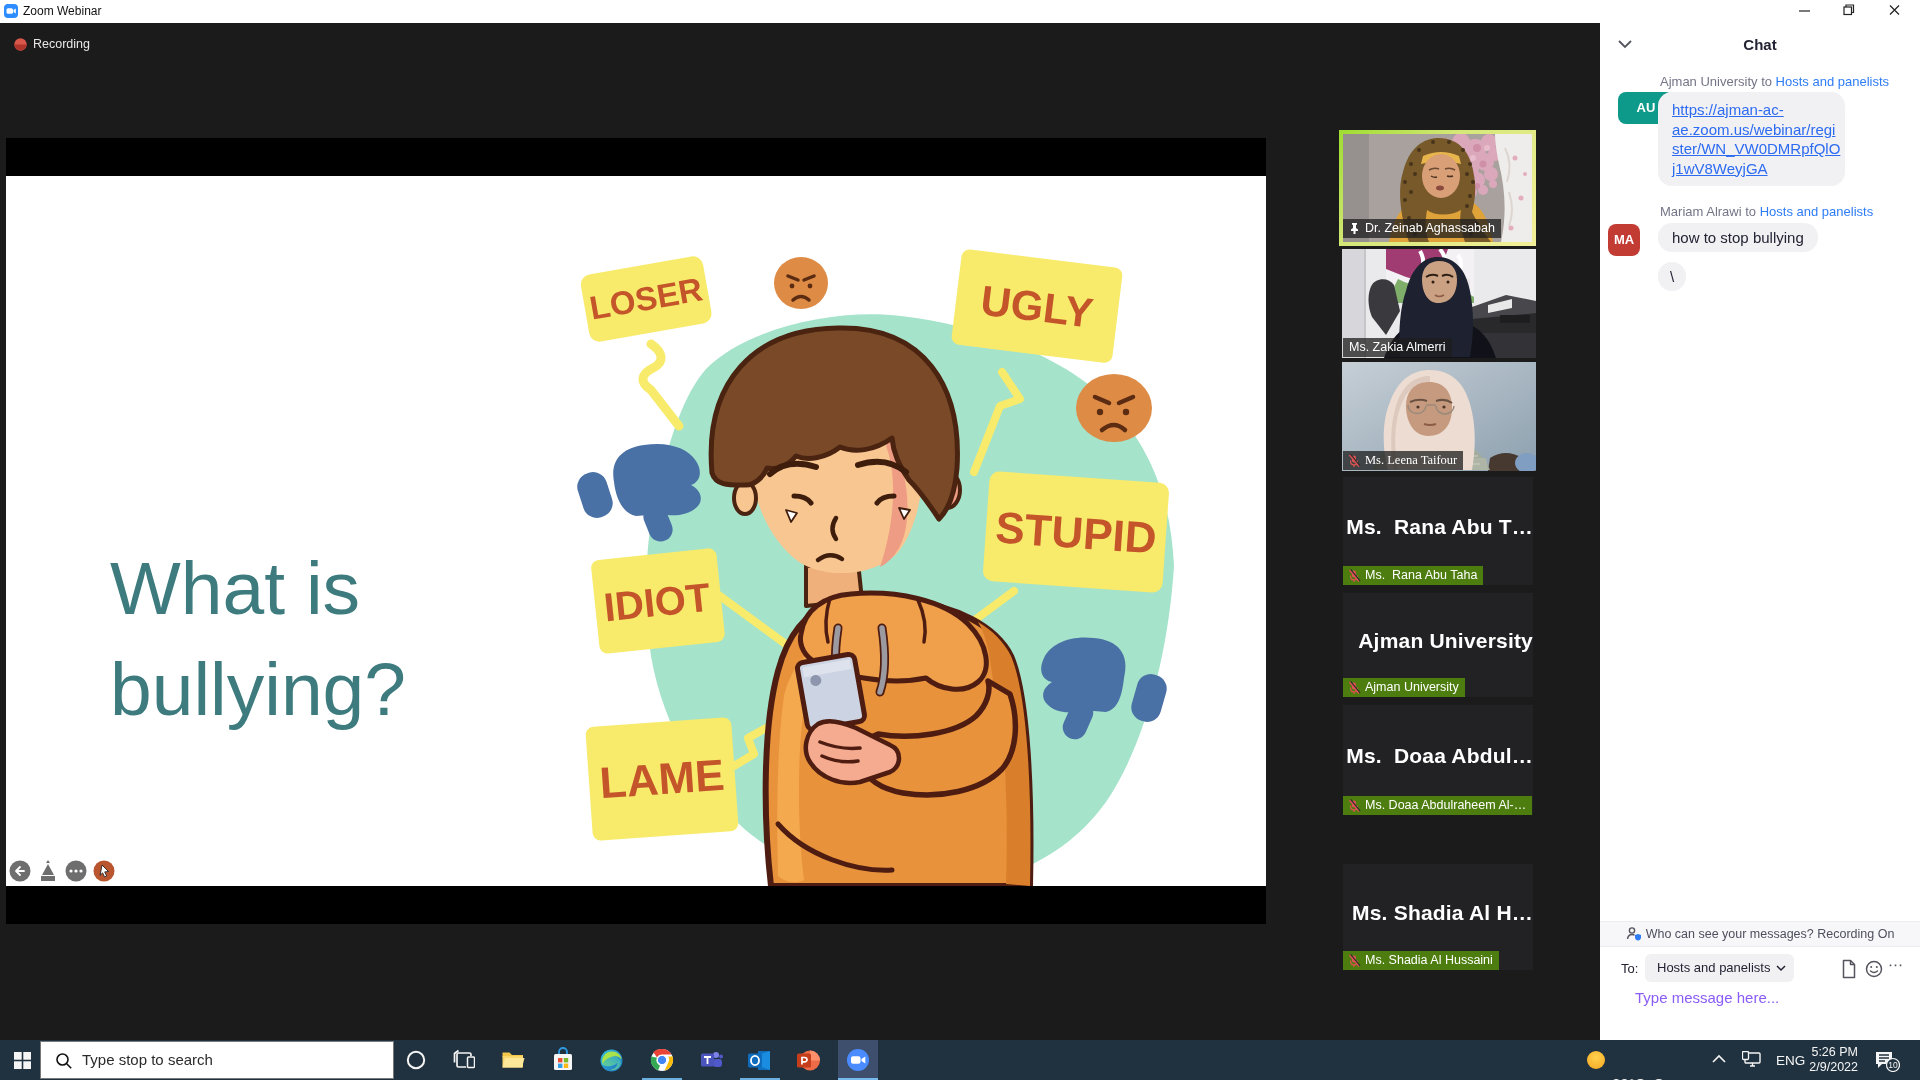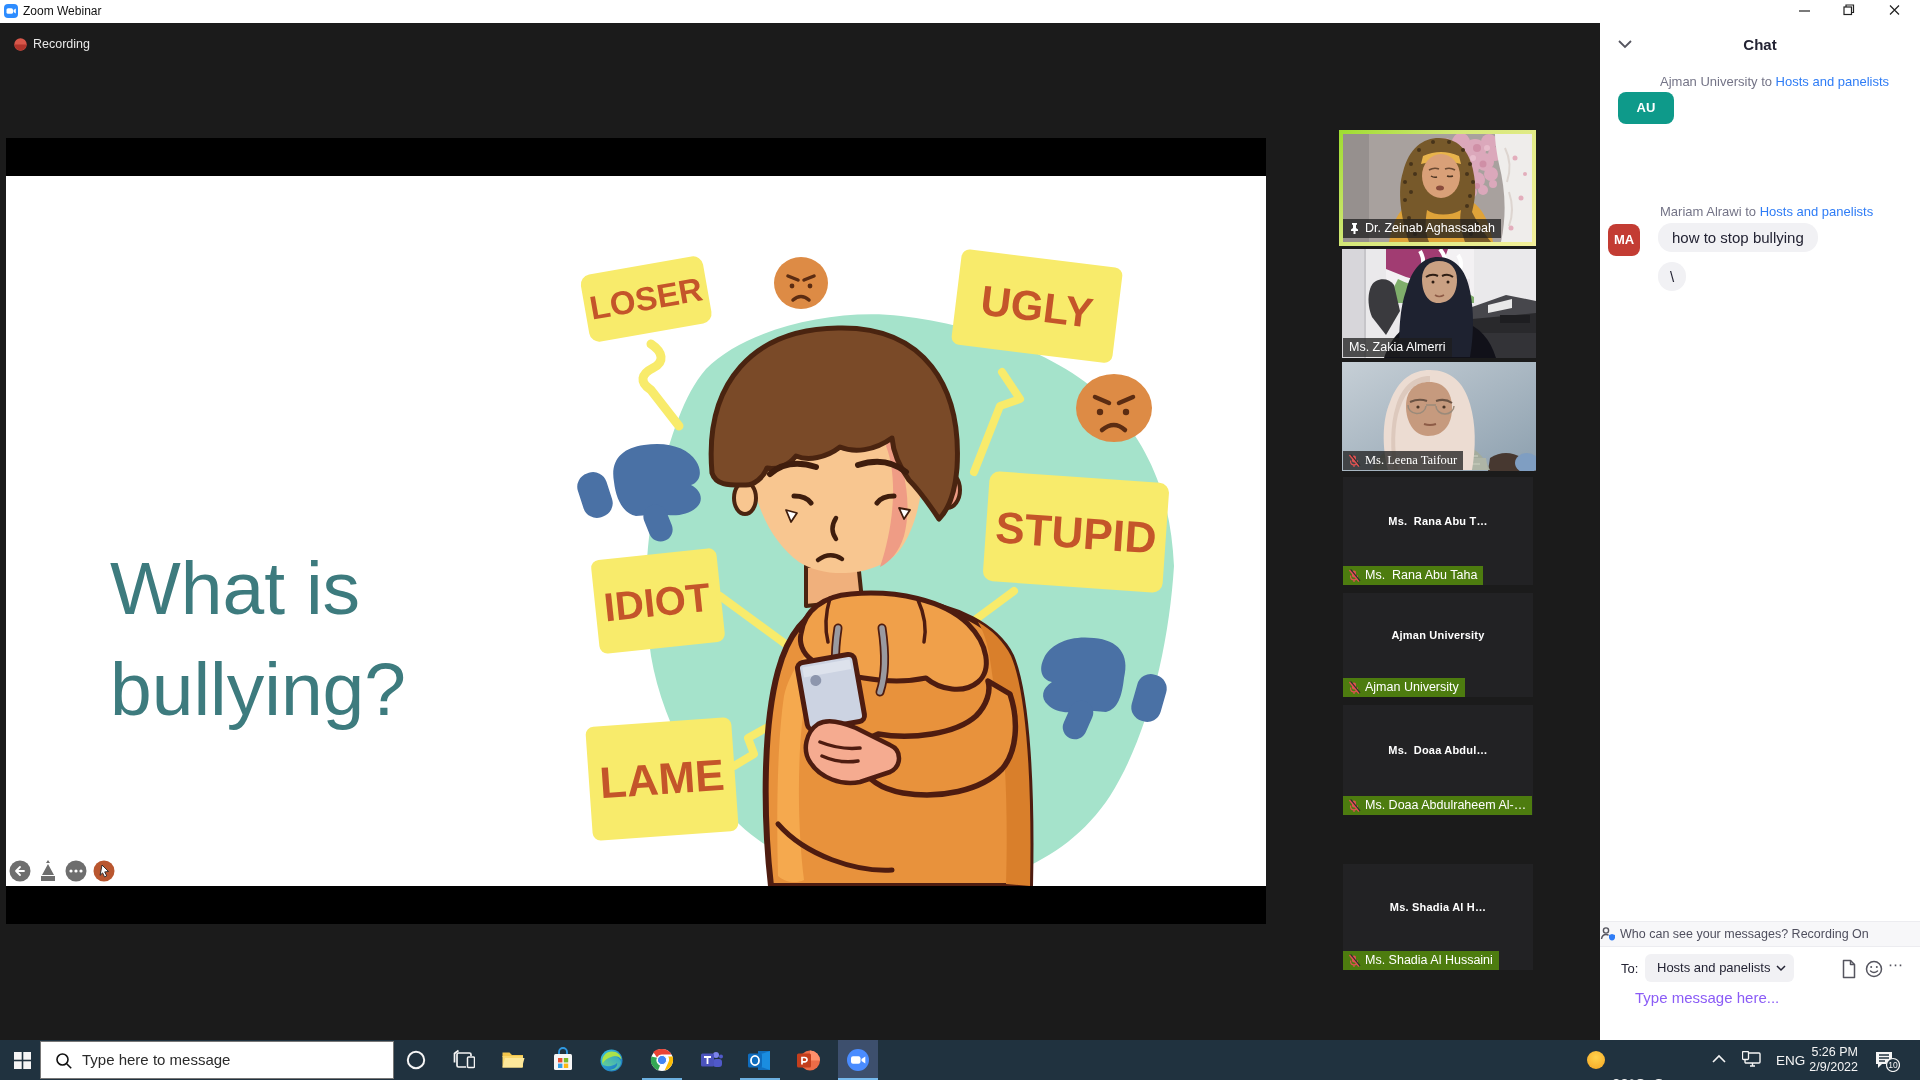--- a/index.html
+++ b/index.html
@@ -4,22 +4,22 @@
 <style>
   * { margin:0; padding:0; box-sizing:border-box; }
   html,body { width:1920px; height:1080px; overflow:hidden; background:#1b1b1b;
     font-family:"Liberation Sans", sans-serif; }
   .abs { position:absolute; }
   #titlebar { position:absolute; left:0; top:0; width:1920px; height:23px; background:#ffffff; }
   #page { position:absolute; left:0; top:23px; width:1920px; height:1017px; background:#1b1b1b; }
   #taskbar { position:absolute; left:0; top:1040px; width:1920px; height:40px; background:#20323f; }
   #chat { position:absolute; left:1600px; top:23px; width:320px; height:1017px; background:#ffffff; }
   .nametile { width:190px; background:#222224; }
-  .bigname { position:absolute; left:0; right:0; top:50%; margin-top:-16px; text-align:center;
-    color:#fff; font-size:11px; font-weight:bold; letter-spacing:0.2px; }
+  .bigname { position:absolute; left:0; right:0; top:50%; margin-top:-16px; text-align:right;
+    color:#fff; font-size:21px; font-weight:bold; letter-spacing:0.2px; }
   .tilelabel { position:absolute; left:0; bottom:0; height:19px; background:#4d7c0f; color:#fff;
     font-size:12.5px; line-height:19px; padding:0 6px 16px 22px; white-space:nowrap; max-width:190px; overflow:hidden; }
   .micwrap { position:absolute; left:4px; top:3px; width:14px; height:14px;
     background-repeat:no-repeat; }
 </style>
 </head>
 <body>
 <svg width="0" height="0" style="position:absolute">
   <defs>
     <g id="micmute">
@@ -362,28 +362,31 @@
       </svg>Ms. Shadia Al Hussaini</div>
 </div>
 <div id="chat">
   <svg class="abs" style="left:17px; top:16px;" width="16" height="12" viewBox="0 0 16 12">
     <path d="M2 2l6 6 6-6" fill="none" stroke="#55555f" stroke-width="1.8"></path>
   </svg>
   <div style="position:absolute; left:0; top:13px; width:320px; text-align:center; font-size:15px; font-weight:bold; color:#232333;">Chat</div>
 
   <div class="abs" style="left:60px; top:51px; font-size:13px; color:#747487; white-space:nowrap;">Ajman University to <span style="color:#2e7cf6;">Hosts and panelists</span></div>
   <div class="abs" style="left:18px; top:69px; width:56px; height:32px; border-radius:8px; background:#0e9a8a; color:#fff; font-size:13px; font-weight:bold; text-align:center; line-height:32px;">AU</div>
+  <div class="abs" style="left:58px; top:69px; width:187px; border-radius:14px; background:#f1f1f4; padding:8px 14px; font-size:15px; line-height:19.5px;">
+    <span style="color:#2d6bf0; text-decoration:underline; white-space:nowrap;">https://ajman-ac-<br>ae.zoom.us/webinar/regi<br>ster/WN_VW0DMRpfQlO<br>j1wV8WeyjGA</span>
+  </div>
 
   <div class="abs" style="left:60px; top:181px; font-size:13px; color:#747487; white-space:nowrap;">Mariam Alrawi to <span style="color:#2e7cf6;">Hosts and panelists</span></div>
   <div class="abs" style="left:8px; top:201px; width:32px; height:32px; border-radius:8px; background:#c33c33; color:#fff; font-size:13px; font-weight:bold; text-align:center; line-height:32px;">MA</div>
   <div class="abs" style="left:58px; top:200px; border-radius:14px; background:#f1f1f4; padding:6px 14px; font-size:15px; color:#232333;">how to stop bullying</div>
   <div class="abs" style="left:58px; top:239px; border-radius:14px; background:#f1f1f4; padding:6px 12px; font-size:15px; color:#232333;">\</div>
 
   <div class="abs" style="left:0; top:898px; width:320px; height:26px; background:#f7f7f9; border-top:1px solid #ececf0; border-bottom:1px solid #ececf0;">
-    <div style="text-align:left; font-size:12.5px; color:#4f4f5e; line-height:25px;">
+    <div style="text-align:center; font-size:12.5px; color:#4f4f5e; line-height:25px;">
       <svg style="vertical-align:-3px; margin-right:4px;" width="16" height="15" viewBox="0 0 16 15">
         <circle cx="6" cy="4.5" r="2.6" fill="none" stroke="#55555f" stroke-width="1.4"></circle>
         <path d="M1.5 13c.5-3 2.2-4.5 4.5-4.5 1 0 1.9.3 2.6.8" fill="none" stroke="#55555f" stroke-width="1.4"></path>
         <path d="M12 8l3 1v2.2c0 1.8-1.2 2.9-3 3.4-1.8-.5-3-1.6-3-3.4V9z" fill="#2e7cf6"></path>
       </svg>Who can see your messages? Recording On</div>
   </div>
   <div class="abs" style="left:21px; top:938px; font-size:13px; color:#232333;">To:</div>
   <div class="abs" style="left:45px; top:931px; height:28px; border-radius:6px; background:#f1f1f4; font-size:13px; color:#232333; line-height:28px; padding:0 24px 0 12px;">Hosts and panelists
     <svg class="abs" style="right:8px; top:11px;" width="10" height="7" viewBox="0 0 10 7">
         <path d="M1 1l4 4 4-4" fill="none" stroke="#232333" stroke-width="1.5"></path>
@@ -409,21 +412,21 @@
       <rect x="9.3" y="0" width="7.7" height="7.7" fill="#f5f5f5"></rect>
     <rect x="0" y="9.3" width="7.7" height="7.7" fill="#f5f5f5"></rect>
       <rect x="9.3" y="9.3" width="7.7" height="7.7" fill="#f5f5f5"></rect>
   </svg>
 
   <div class="abs" style="left:40px; top:1px; width:354px; height:38px; background:#ffffff; border:1px solid #777;">
     <svg class="abs" style="left:14px; top:10px;" width="18" height="18" viewBox="0 0 18 18">
       <circle cx="7.5" cy="7.5" r="5.5" fill="none" stroke="#111" stroke-width="1.6"></circle>
       <path d="M11.7 11.7l4.5 4.5" stroke="#111" stroke-width="1.6"></path>
     </svg>
-    <div class="abs" style="left:41px; top:9px; font-size:15px; color:#2b2b2b;">Type here to message</div>
+    <div class="abs" style="left:41px; top:9px; font-size:15px; color:#2b2b2b;">Type stop to search</div>
   </div>
 
   <svg class="abs" style="left:405px; top:9px;" width="22" height="22" viewBox="0 0 22 22">
     <circle cx="11" cy="11" r="8.2" fill="none" stroke="#f5f5f5" stroke-width="2"></circle>
   </svg>
 
   <svg class="abs" style="left:453px; top:9px;" width="22" height="22" viewBox="0 0 22 22">
     <rect x="4" y="4" width="14" height="14" rx="1.5" fill="none" stroke="#f5f5f5" stroke-width="1.7"></rect>
     <path d="M1.5 13.5v-9l4-3" fill="none" stroke="#f5f5f5" stroke-width="1.7"></path>
     <rect x="16" y="9" width="5" height="9" fill="#20323f" stroke="none"></rect>

